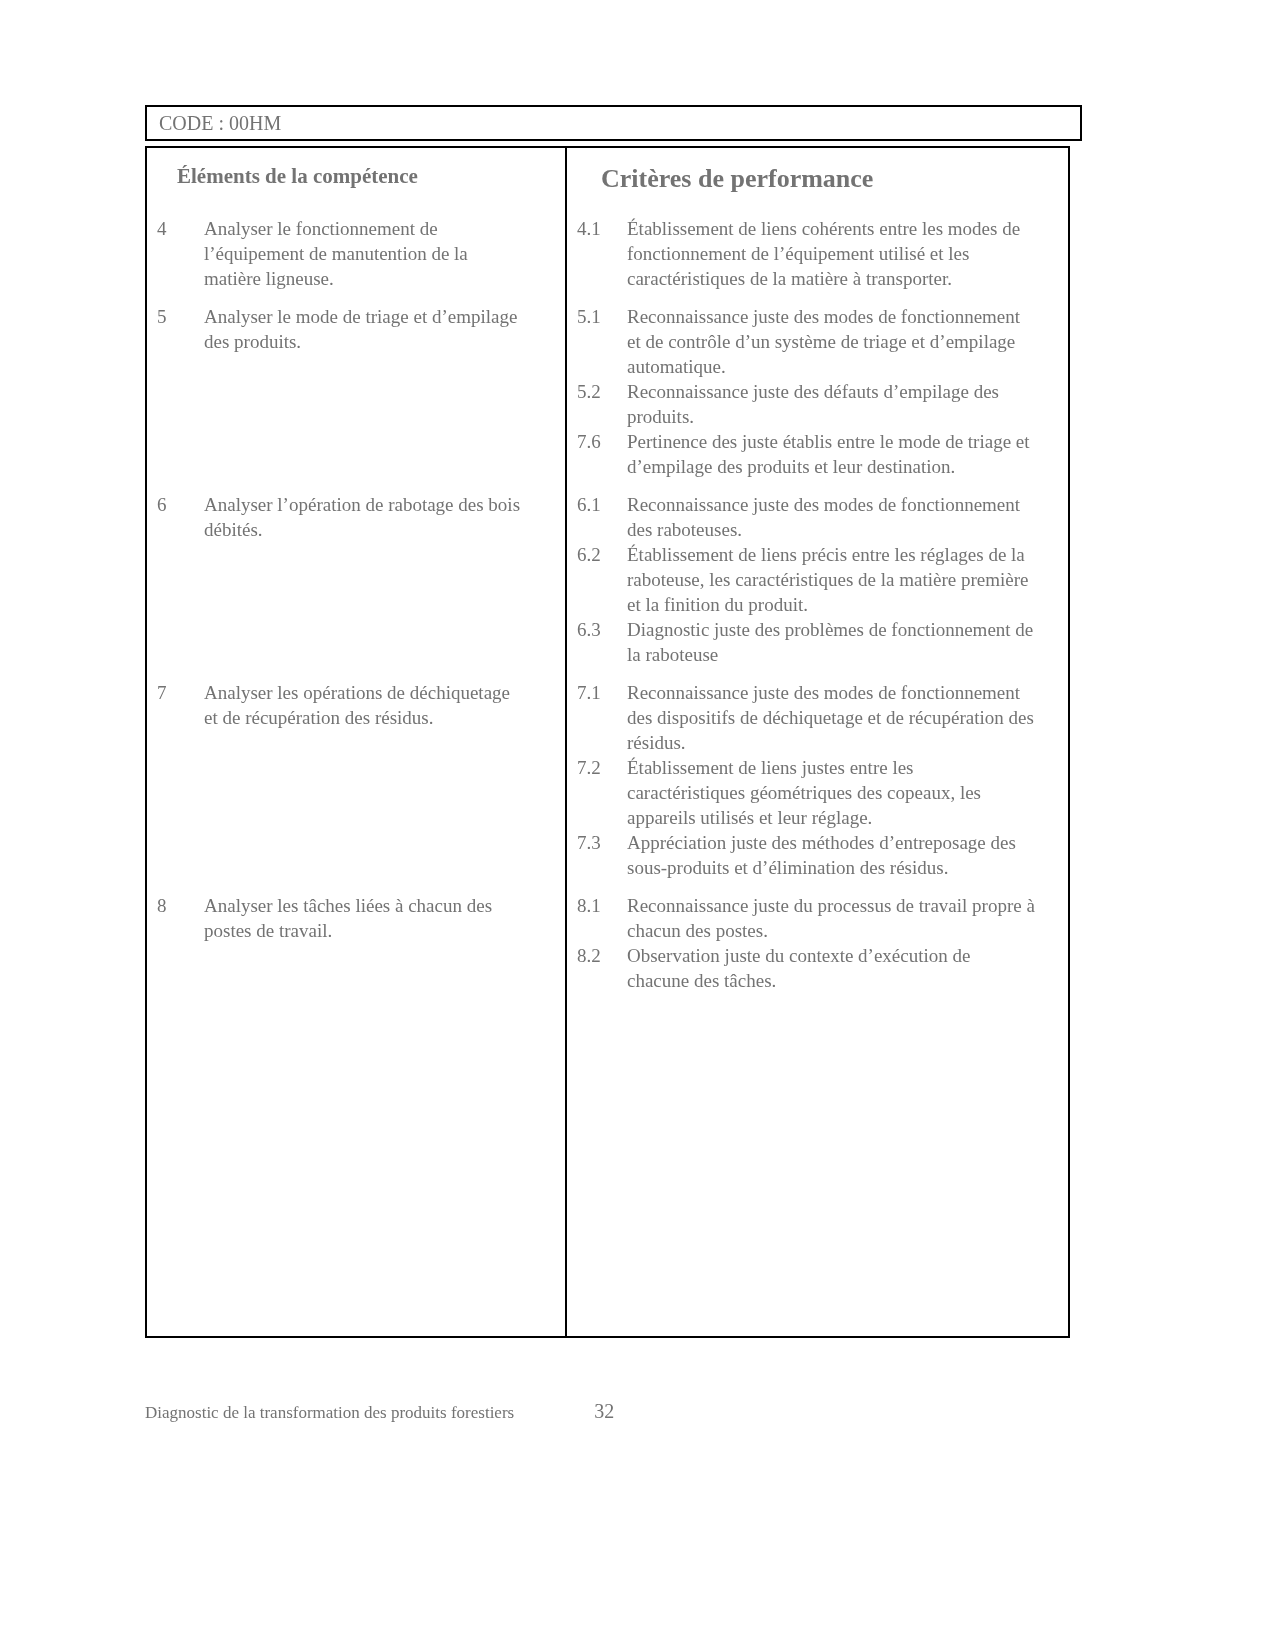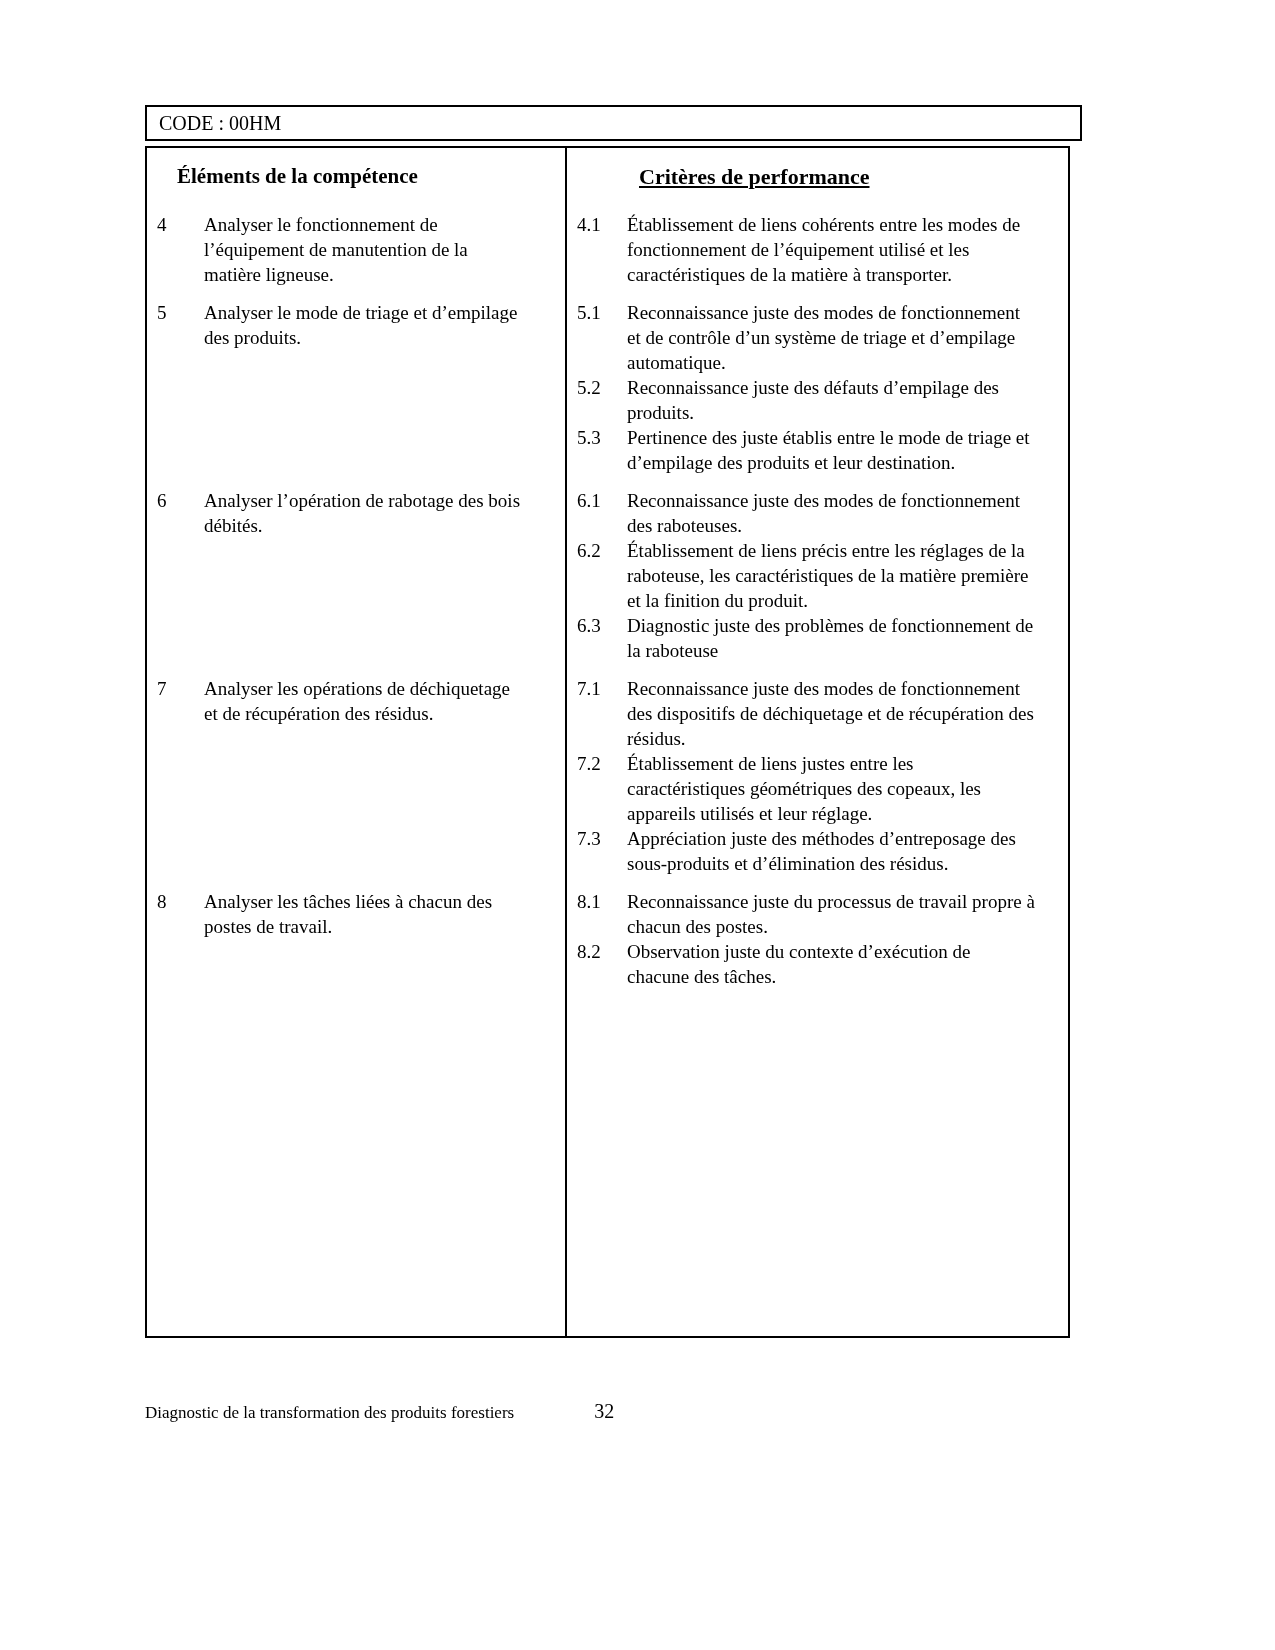--- a/index.html
+++ b/index.html
@@ -2,21 +2,21 @@
 <html><head>
 <meta charset="utf-8">
 <style>
   html, body { margin: 0; padding: 0; background: #ffffff; }
   .page {
     position: relative;
     width: 1275px;
     height: 1650px;
     background: #ffffff;
     font-family: "Liberation Serif", serif;
-    color: #000000;
+    color: #737373;
   }
   .code-box {
     position: absolute;
     left: 145px;
     top: 105px;
     width: 921px;
     height: 32px;
     border: 2px solid #000000;
     display: flex;
     align-items: center;
@@ -37,35 +37,33 @@
     left: 418px;
     top: 0;
     bottom: 0;
     width: 2px;
     background: #000000;
   }
   .table-header {
     display: flex;
     padding-top: 16px;
     margin-bottom: 22px;
-    gap: 38px;
   }
   .th-left {
     width: 418px;
     padding-left: 30px;
     box-sizing: border-box;
     font-weight: bold;
     font-size: 21px;
   }
   .th-right {
     flex: 1;
     padding-left: 36px;
     font-weight: bold;
-    font-size: 22px;
-    text-decoration: underline;
+    font-size: 26px;
   }
   .row {
     display: flex;
     margin-bottom: 13px;
     font-size: 19px;
     line-height: 25px;
   }
   .left-cell {
     width: 418px;
     box-sizing: border-box;
@@ -151,21 +149,21 @@
     <span class="cnum">5.1</span>
     <span class="txt">Reconnaissance juste des modes de fonctionnement et de contrôle d’un système de triage et d’empilage automatique.</span>
   </div>
 
   <div class="criterion">
     <span class="cnum">5.2</span>
     <span class="txt">Reconnaissance juste des défauts d’empilage des produits.</span>
   </div>
 
   <div class="criterion">
-    <span class="cnum">5.3</span>
+    <span class="cnum">7.6</span>
     <span class="txt">Pertinence des juste établis entre le mode de triage et d’empilage des produits et leur destination.</span>
   </div>
 </div>
   </div>
 
   <div class="row">
     <div class="left-cell">
       <span class="num">6</span>
       <span class="txt">Analyser l’opération de rabotage des bois débités.</span>
     </div>

